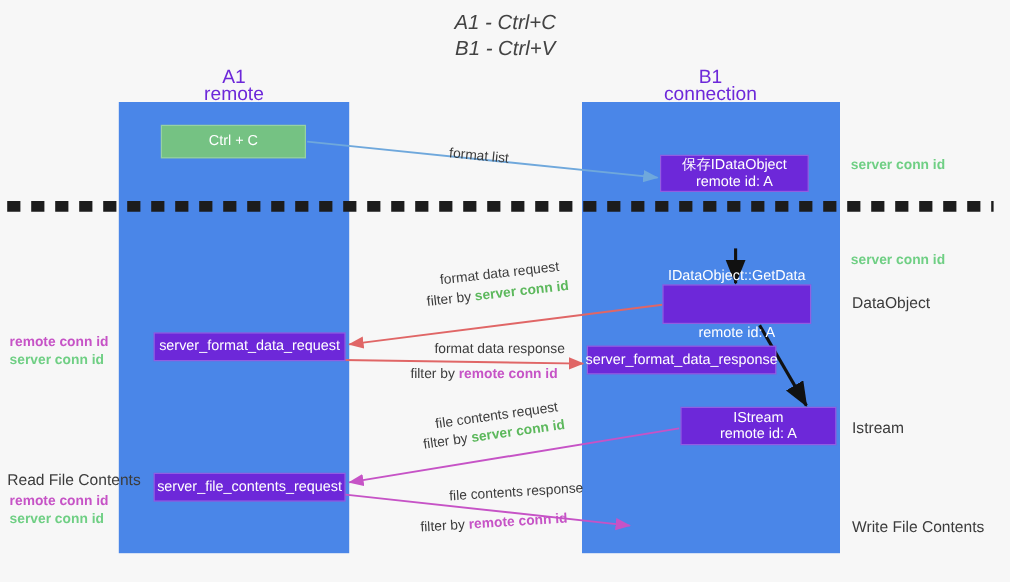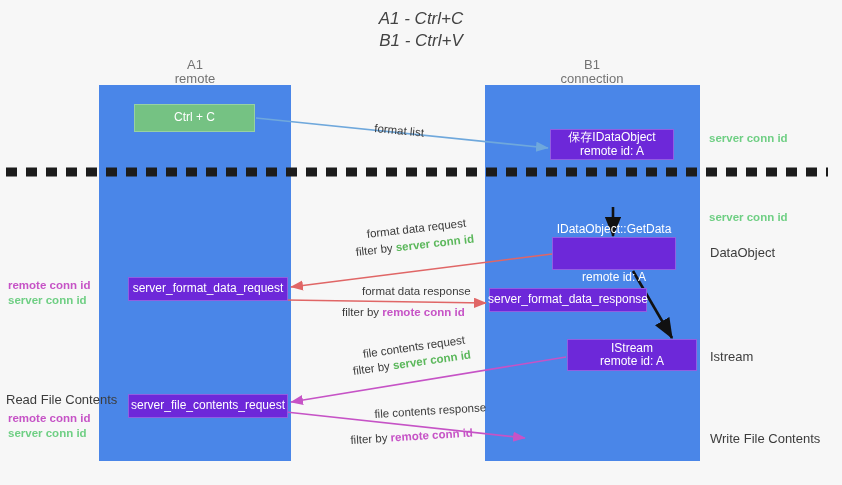--- a/index.html
+++ b/index.html
@@ -18,21 +18,21 @@
   
   #title{
     left:0;top:8px;width:842px;text-align:center;
     font-size:17px;line-height:22px;color:#434343;
     white-space:pre;
     font-style:italic;
   }
 
   
   .colhead{
-    font-size:13px;line-height:14px;text-align:center;color:#737373;
+    font-size:16px;line-height:14px;text-align:center;color:#6d28d9;
   }
 
   
   .lane{background:#4a86e8;}
   #laneA{left:99px;top:85px;width:192px;height:376px;}
   #laneB{left:485px;top:85px;width:215px;height:376px;}
 
   
   .box{
     box-sizing:border-box;

